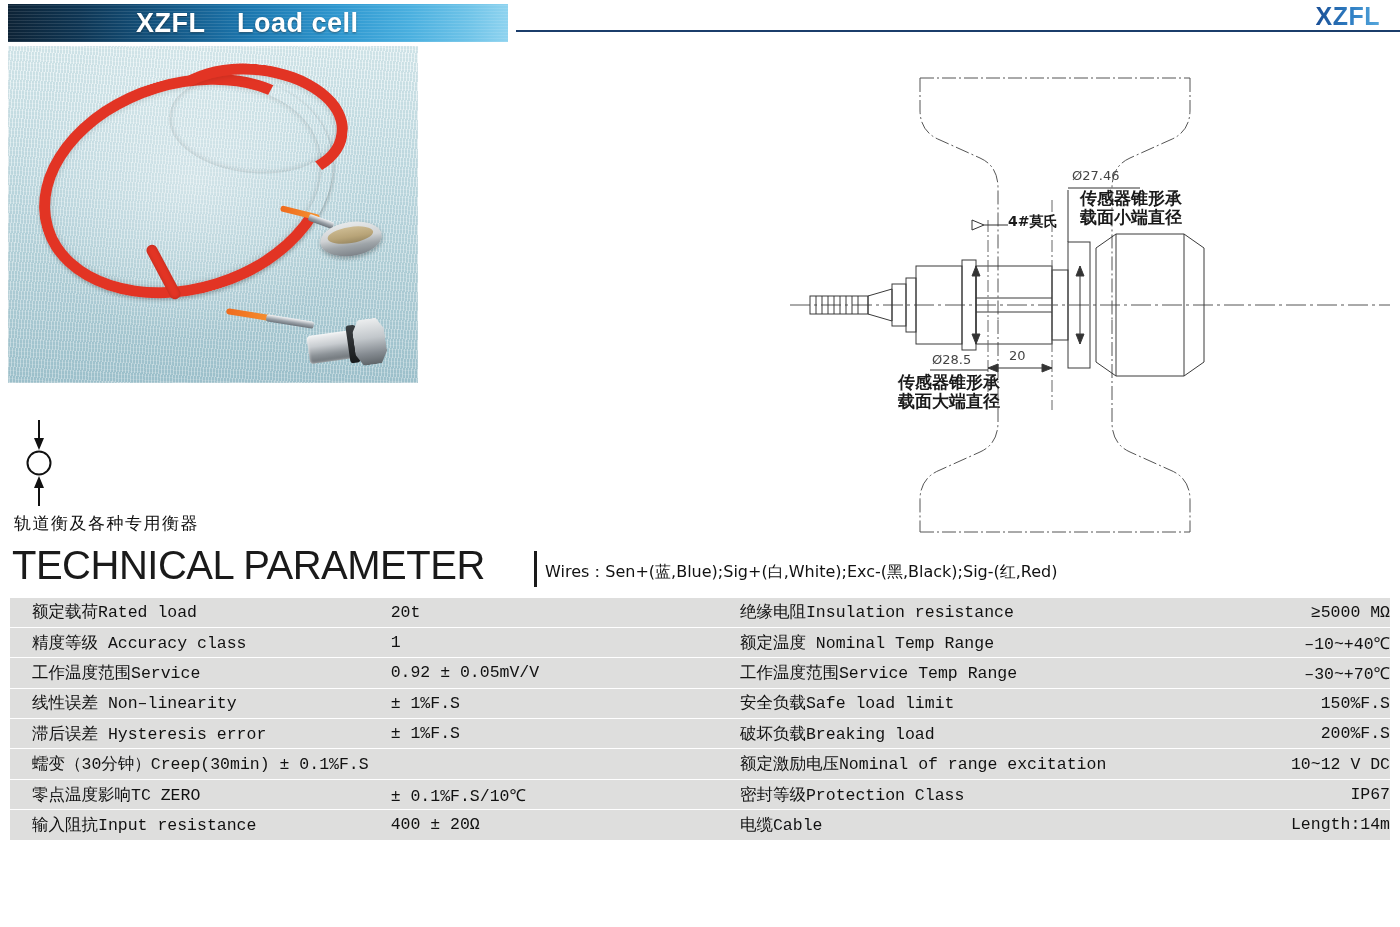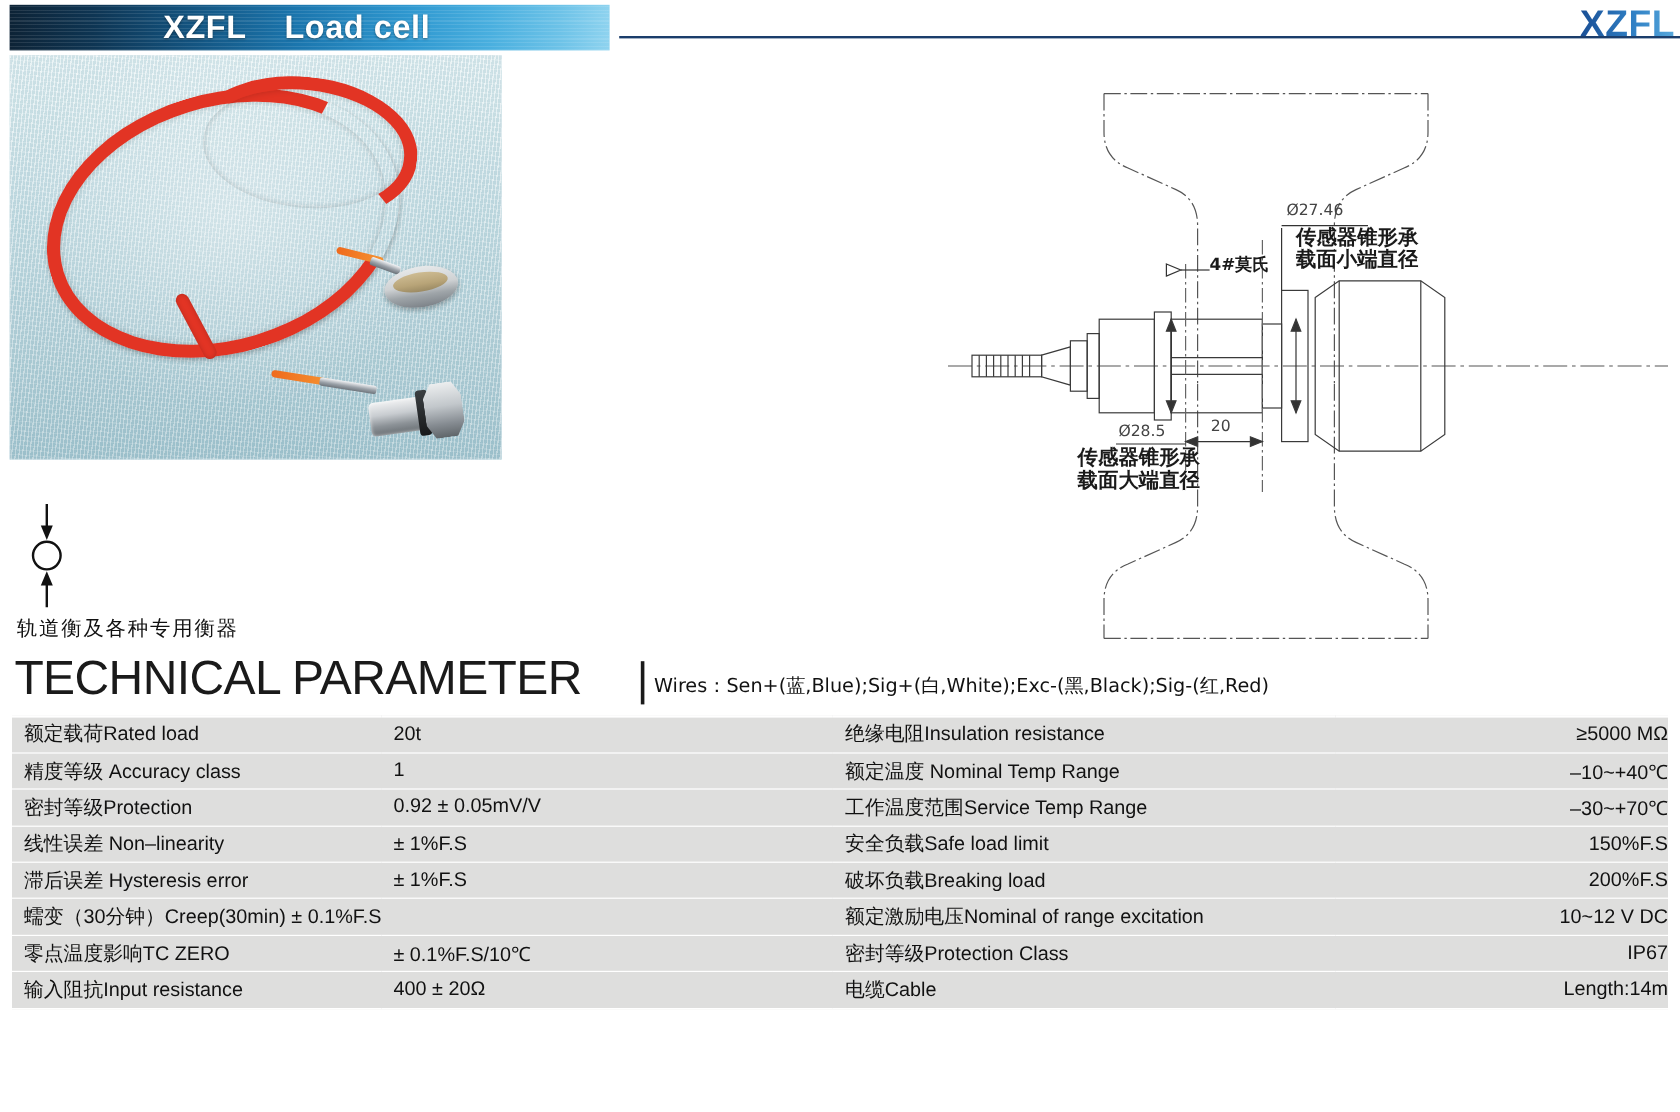--- a/index.html
+++ b/index.html
@@ -35,22 +35,22 @@
     position: absolute; left: 128px; top: 50%; transform: translateY(-50%);
     color: #fff; font-size: 27px; font-weight: bold; letter-spacing: .5px;
     text-shadow: 0 1px 2px rgba(0,0,0,.45);
     white-space: pre;
   }
   .header-rule {
     position: absolute; left: 516px; top: 30px; width: 884px; height: 2px;
     background: #1b3d6b;
   }
   .corner-code {
-    position: absolute; right: 4px; top: 2px;
-    font-size: 31px; font-weight: bold; letter-spacing: .5px;
+    position: absolute; right: 20px; top: 2px;
+    font-size: 25px; font-weight: bold; letter-spacing: .5px;
     background: linear-gradient(90deg,#1a4f96 0%, #2f7fc4 55%, #57a8dc 100%);
     -webkit-background-clip: text; background-clip: text; color: transparent;
   }
 
   
   .photo {
     position: absolute; left: 8px; top: 46px; width: 410px; height: 337px;
     background:
       linear-gradient(180deg, #cfe6ea 0%, #c3dfe6 40%, #bcd9e1 75%, #b3d2dc 100%);
     overflow: hidden;
@@ -172,26 +172,26 @@
   
   .spec-table{
     position:absolute; left:10px; top:596px; width:1380px;
     border-collapse: collapse;
     background:#dededd;
   }
   .spec-table tr{ height:30.4px; }
   .spec-table td{
     border-top:1.5px solid #ffffff;
     border-bottom:1.5px solid #ffffff;
-    padding:0 0 0 10px;
+    padding:0 0 0 22px;
     font-size:16.5px;
     color:#111;
     vertical-align:middle;
     white-space:nowrap;
-    font-family:Liberation Sans, sans-serif;
+    font-family:Liberation Mono, monospace;
   }
   .c-lbl-l{ width:300px; }
   .c-val-l{ width:380px; }
   .c-lbl-r{ width:420px; }
   .c-val-r{ width:280px;text-align:right; }
   .spec-table tr:first-child td{ border-top:2px solid #ffffff; }
 </style>
 </head>
 <body>
 
@@ -322,21 +322,21 @@
         <td class="c-lbl-r">绝缘电阻Insulation resistance</td>
         <td class="c-val-r">≥5000 MΩ</td>
       </tr>
       <tr>
         <td class="c-lbl-l">精度等级 Accuracy class</td>
         <td class="c-val-l">1</td>
         <td class="c-lbl-r">额定温度 Nominal Temp Range</td>
         <td class="c-val-r">–10~+40℃</td>
       </tr>
       <tr>
-        <td class="c-lbl-l">密封等级Protection</td>
+        <td class="c-lbl-l">工作温度范围Service</td>
         <td class="c-val-l">0.92 ± 0.05mV/V</td>
         <td class="c-lbl-r">工作温度范围Service Temp Range</td>
         <td class="c-val-r">–30~+70℃</td>
       </tr>
       <tr>
         <td class="c-lbl-l">线性误差 Non–linearity</td>
         <td class="c-val-l">± 1%F.S</td>
         <td class="c-lbl-r">安全负载Safe load limit</td>
         <td class="c-val-r">150%F.S</td>
       </tr>

